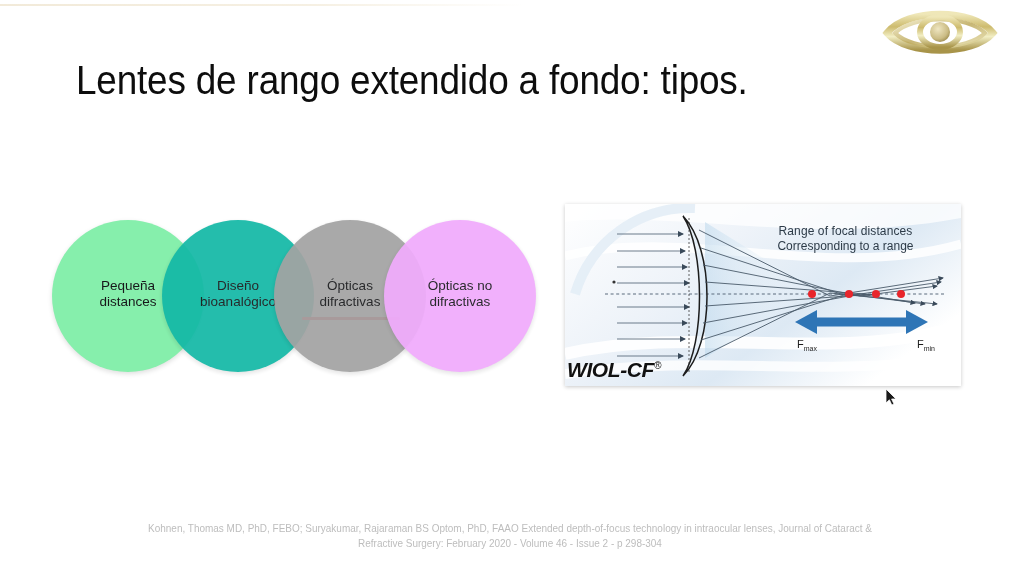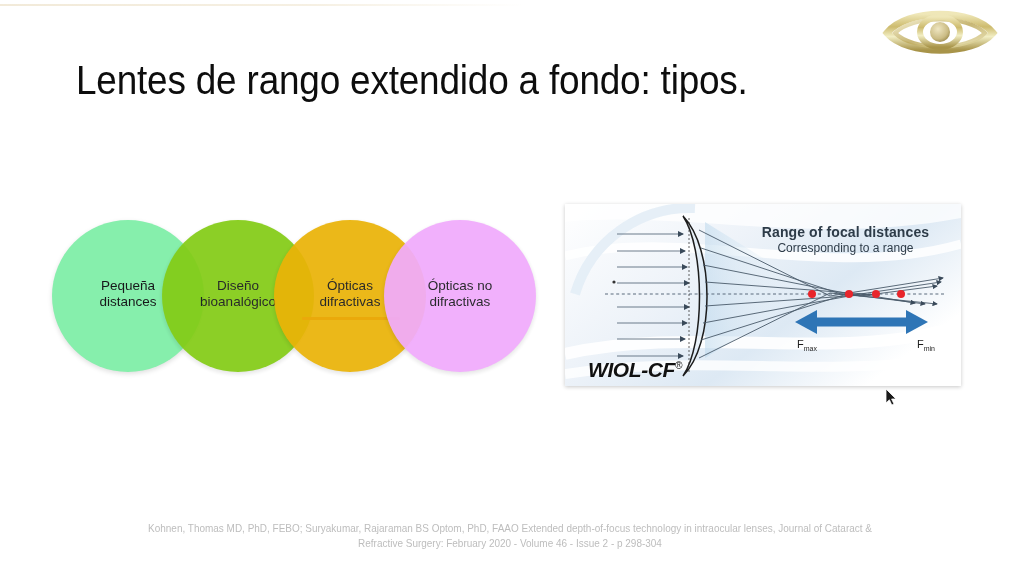--- a/index.html
+++ b/index.html
@@ -34,48 +34,48 @@
   .circles{position:absolute;left:52px;top:220px;width:500px;height:155px;}
   .circ{
     position:absolute;top:0;width:152px;height:152px;border-radius:50%;
     display:flex;align-items:center;justify-content:center;
     text-align:center;line-height:1.22;
     font-size:13.5px;color:#17181a;
     box-shadow:0 2px 5px rgba(0,0,0,0.13);
   }
   .circ .lbl{position:relative;z-index:3;display:block;padding-bottom:4px;}
   .circ-peach{left:0;  background:#86efac;}
-  .circ-gray {left:110px;background:#84cc16;opacity:.93;}
-  .circ-yellow{left:222px;background:#eab308;opacity:.93;}
+  .circ-gray {left:110px;background:#14b8a6;opacity:.93;}
+  .circ-yellow{left:222px;background:#a3a3a3;opacity:.93;}
   .circ-blue {left:332px;background:#f0abfc;opacity:.93;}
   .underline-red{
     position:absolute;left:140px;top:97px;width:98px;height:3px;
     background:#e8252b;z-index:5;border-radius:1px;
   }
 
   
   .figure{
     position:absolute;left:565px;top:204px;width:396px;height:182px;
     background:#ffffff;
     box-shadow:0 1px 4px rgba(0,0,0,.22);
     overflow:hidden;
   }
   .figure svg{display:block;}
   .wiol{
-    position:absolute;left:23px;bottom:4px;
+    position:absolute;left:2px;bottom:4px;
     font-family:"Liberation Sans", sans-serif;
     font-style:italic;font-weight:bold;font-size:21px;color:#111;
     letter-spacing:-.4px;
   }
   .wiol sup{font-size:10px;font-weight:normal;vertical-align:super;}
   .fig-head{
     position:absolute;left:178px;top:20px;width:205px;text-align:center;
     color:#2d3b48;
   }
-  .fig-head .h{font-size:14px;font-weight:bold;letter-spacing:.1px;}
+  .fig-head .h{font-size:12px;font-weight:normal;letter-spacing:.1px;}
   .fig-head .s{font-size:12px;line-height:1.28;margin-top:1px;}
   .fmax,.fmin{position:absolute;font-size:11px;color:#1c1c1c;}
   .fmax{left:232px;top:134px;}
   .fmin{left:352px;top:134px;}
   .fmax sub,.fmin sub{font-size:7px;}
 
   
   .cursor{position:absolute;left:886px;top:389px;width:13px;height:18px;}
 
   

